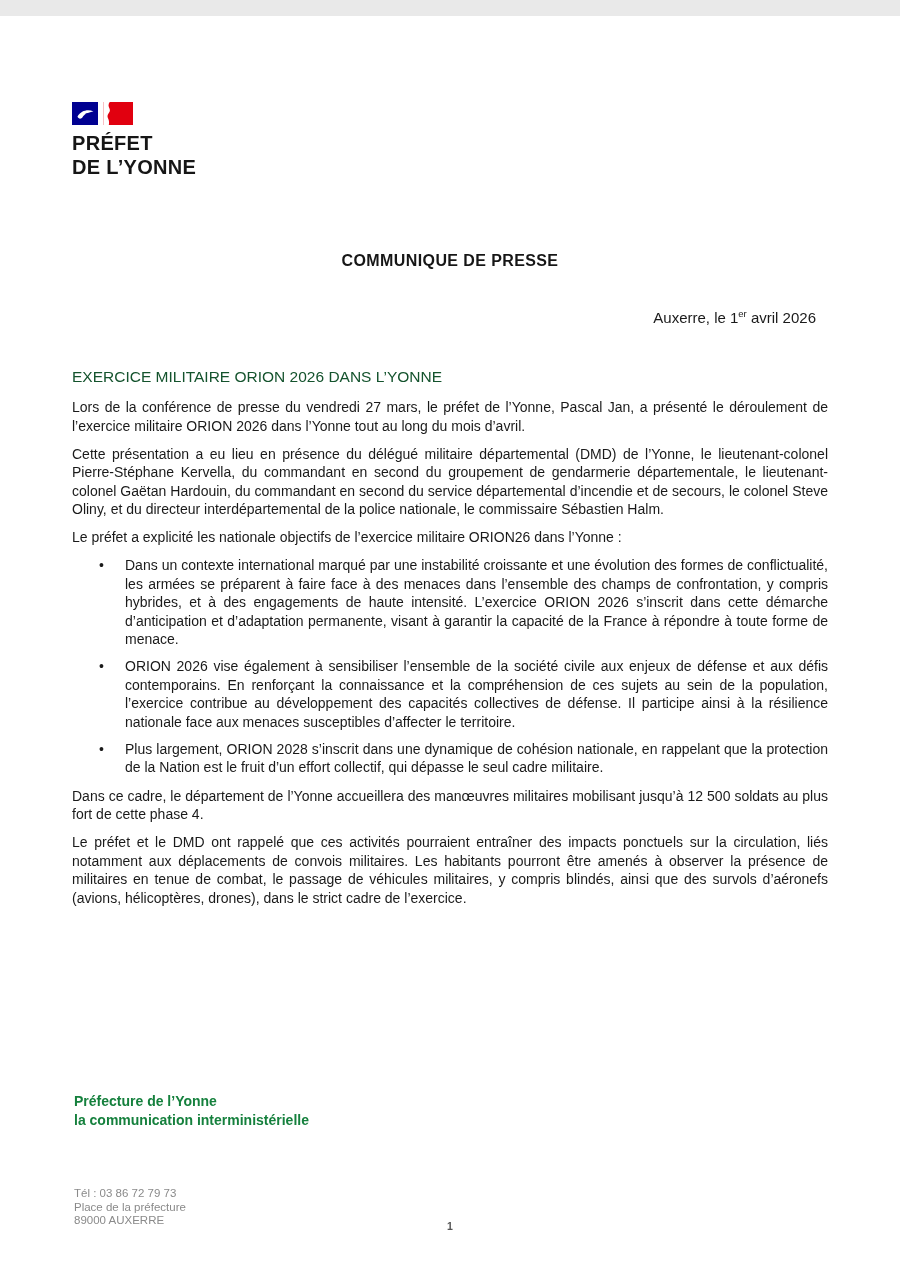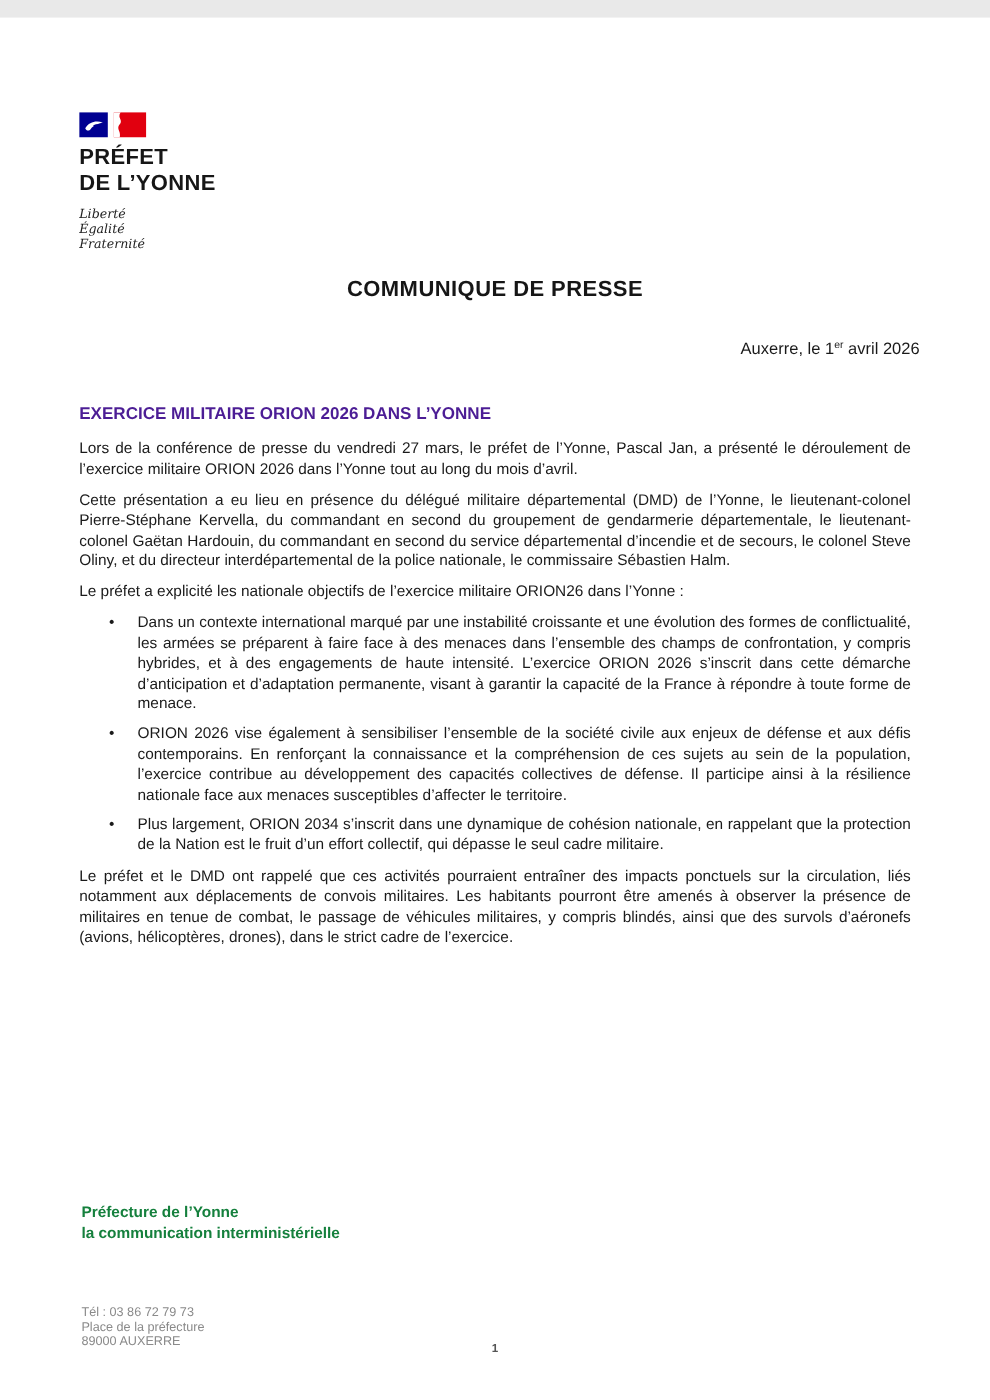--- a/index.html
+++ b/index.html
@@ -11,26 +11,26 @@
     font-family:"Liberation Sans", sans-serif;
     color:#1a1a1a;
     overflow:hidden;
   }
   
   .logo-block{position:absolute;left:72px;top:86px;}
   .flag-svg{display:block;width:61px;height:23px;}
   .prefet-name{margin-top:6px;font-weight:bold;font-size:20px;line-height:24px;letter-spacing:.3px;color:#161616;}
   .motto{margin-top:9px;font-family:"DejaVu Serif", serif;font-style:italic;font-size:11.5px;line-height:13.5px;color:#222;}
   
-  .doc-type{position:absolute;top:236px;left:0;right:0;text-align:center;font-weight:bold;font-size:20px;letter-spacing:.4px;color:#161616;}
-  .dateline{position:absolute;top:293px;right:64px;font-size:15px;color:#1a1a1a;}
+  .doc-type{position:absolute;top:236px;left:0;right:0;text-align:center;font-weight:bold;font-size:16px;letter-spacing:.4px;color:#161616;}
+  .dateline{position:absolute;top:293px;right:84px;font-size:15px;color:#1a1a1a;}
   .dateline sup{font-size:9.5px;vertical-align:super;line-height:0;}
   
   .article{position:absolute;left:72px;top:351px;width:756px;font-size:14px;line-height:18.5px;text-align:justify;}
-  .article h1{margin:0 0 12px 0;font-size:15.5px;line-height:19px;font-weight:bold;text-align:left;color:#4c1d95;}
+  .article h1{margin:0 0 12px 0;font-size:15.5px;line-height:19px;font-weight:normal;text-align:left;color:#14532d;}
   .article p{margin:0 0 9.5px 0;}
   .bullet-list{margin:3px 0 10px 0;}
   .bullet-item{position:relative;padding-left:53px;margin-bottom:8.5px;}
   .bullet-item .marker{position:absolute;left:27px;top:0;}
   
   .signature{position:absolute;left:74px;top:1076px;font-weight:bold;font-size:14px;line-height:18.6px;color:#15803d;}
   .contact{position:absolute;left:74px;top:1171px;font-size:11.5px;line-height:13.5px;color:#8a8a8a;}
   .page-number{position:absolute;top:1204px;left:0;right:0;text-align:center;font-size:10.5px;font-weight:bold;color:#555;}
 </style>
 </head>
@@ -43,25 +43,20 @@
       <rect x="0" y="0" width="26" height="23" fill="#000091"></rect>
       <path d="M5.5 14.5 C9 8.5 16 7 21.5 9.5 C17 10.2 12.5 12 10.5 15.2 C8.8 17.6 6.4 16.8 5.5 14.5 Z" fill="#ffffff"></path>
       <path d="M12.5 12.2 c2.6-1.6 5.4-1.6 7.4 0 c-2.2 1.5-5.2 1.5-7.4 0 Z" fill="#000091"></path>
       <rect x="31.5" y="0" width="29.5" height="23" fill="#E1000F"></rect>
       <path d="M31.5 0 h6.2 c-1.8 2.6-1.2 4.6-0.2 6.6 c0.9 1.9 0.2 3.6-1 4.9 c-1.2 1.4-1.3 3.4-0.3 5.3 c0.8 1.7 1.2 3.9 0.6 6.2 h-5.3 Z" fill="#ffffff"></path>
     </svg>
     <div class="prefet-name">
       <div>PRÉFET</div>
       <div>DE L’YONNE</div>
     </div>
-    <div class="motto">
-      <div>Liberté</div>
-      <div>Égalité</div>
-      <div>Fraternité</div>
-    </div>
   </div>
 
   <div class="doc-type">COMMUNIQUE DE PRESSE</div>
 
   <div class="dateline"><span>Auxerre, le 1</span><sup>er</sup><span> avril 2026</span></div>
 
   <div class="article">
     <h1>EXERCICE MILITAIRE ORION 2026 DANS L’YONNE</h1>
     <p>Lors de la conférence de presse du vendredi 27 mars, le préfet de l’Yonne, Pascal Jan, a présenté le déroulement de l’exercice militaire ORION 2026 dans l’Yonne tout au long du mois d’avril.</p>
     <p>Cette présentation a eu lieu en présence du délégué militaire départemental (DMD) de l’Yonne, le lieutenant-colonel Pierre-Stéphane Kervella, du commandant en second du groupement de gendarmerie départementale, le lieutenant-colonel Gaëtan Hardouin, du commandant en second du service départemental d’incendie et de secours, le colonel Steve Oliny, et du directeur interdépartemental de la police nationale, le commissaire Sébastien Halm.</p>
@@ -71,24 +66,25 @@
       <div class="bullet-item">
         <span class="marker">•</span>
         <span>Dans un contexte international marqué par une instabilité croissante et une évolution des formes de conflictualité, les armées se préparent à faire face à des menaces dans l’ensemble des champs de confrontation, y compris hybrides, et à des engagements de haute intensité. L’exercice ORION 2026 s’inscrit dans cette démarche d’anticipation et d’adaptation permanente, visant à garantir la capacité de la France à répondre à toute forme de menace.</span>
       </div>
       <div class="bullet-item">
         <span class="marker">•</span>
         <span>ORION 2026 vise également à sensibiliser l’ensemble de la société civile aux enjeux de défense et aux défis contemporains. En renforçant la connaissance et la compréhension de ces sujets au sein de la population, l’exercice contribue au développement des capacités collectives de défense. Il participe ainsi à la résilience nationale face aux menaces susceptibles d’affecter le territoire.</span>
       </div>
       <div class="bullet-item">
         <span class="marker">•</span>
-        <span>Plus largement, ORION 2034 s’inscrit dans une dynamique de cohésion nationale, en rappelant que la protection de la Nation est le fruit d’un effort collectif, qui dépasse le seul cadre militaire.</span>
+        <span>Plus largement, ORION 2028 s’inscrit dans une dynamique de cohésion nationale, en rappelant que la protection de la Nation est le fruit d’un effort collectif, qui dépasse le seul cadre militaire.</span>
       </div>
     </div>
 
+    <p>Dans ce cadre, le département de l’Yonne accueillera des manœuvres militaires mobilisant jusqu’à 12 500 soldats au plus fort de cette phase 4.</p>
     <p>Le préfet et le DMD ont rappelé que ces activités pourraient entraîner des impacts ponctuels sur la circulation, liés notamment aux déplacements de convois militaires. Les habitants pourront être amenés à observer la présence de militaires en tenue de combat, le passage de véhicules militaires, y compris blindés, ainsi que des survols d’aéronefs (avions, hélicoptères, drones), dans le strict cadre de l’exercice.</p>
   </div>
 
   <div class="signature">
     <div>Préfecture de l’Yonne</div>
     <div>la communication interministérielle</div>
   </div>
 
   <div class="contact">
     <div>Tél : 03 86 72 79 73</div>

